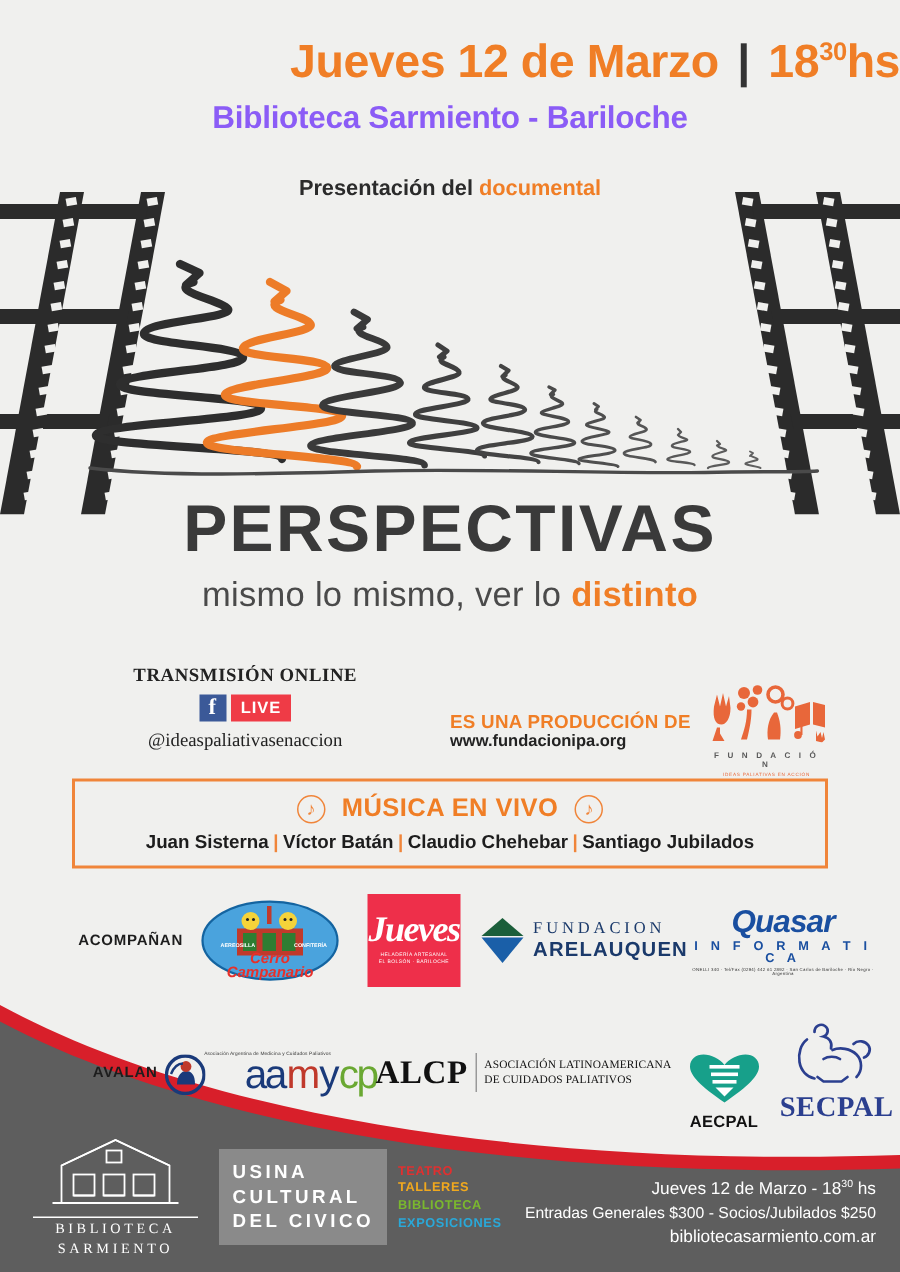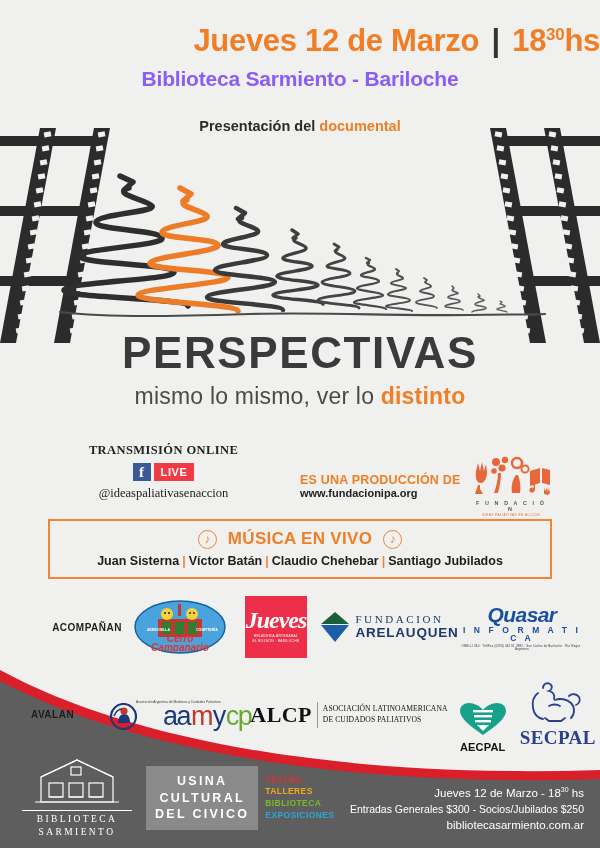--- a/index.html
+++ b/index.html
@@ -145,21 +145,21 @@
   .secpal { text-align:center; }
   .secpal-txt { font-size:19px; font-weight:bold; color:#2b3f8f; font-family:"Liberation Serif", serif; letter-spacing:.4px; margin-top:-1px; }
 
   
   .footer-grey { position:absolute; left:0; bottom:0; width:600px; height:190px; z-index:2; }
   .footer-content { position:absolute; left:0; bottom:0; width:600px; height:100px; z-index:7; display:flex; align-items:center; }
   .bib-logo { margin-left:22px; width:110px; text-align:center; color:#fff; }
   .bib-txt { font-family:"Liberation Serif", serif; font-size:9.5px; letter-spacing:2.4px; line-height:1.35; border-top:1px solid #fff; padding-top:2px; margin-top:1px; }
   .usina { margin-left:14px; display:flex; align-items:center; }
   .usina-box { background:#8a8a8a; padding:7px 9px; }
-  .usina-l { color:#fff; font-size:12.5px; font-weight:bold; letter-spacing:2.3px; line-height:1.34;text-align:center; }
+  .usina-l { color:#fff; font-size:12.5px; font-weight:bold; letter-spacing:2.3px; line-height:1.34; }
   .usina-words { margin-left:7px; line-height:1.36; font-size:8.5px; font-weight:bold; letter-spacing:.4px; }
   .footer-right { position:absolute; right:16px; bottom:14px; text-align:right; color:#fff; line-height:1.45; }
   .fr1 { font-size:11.5px; }
   .fr1 sup { font-size:7px; }
   .fr2 { font-size:10.5px; }
   .fr3 { font-size:11.5px; }
 </style>
 </head>
 <body>
 
@@ -424,21 +424,21 @@
     <div class="logo-cell" style="width:130px;">
       <div class="quasar">
         <div class="quasar-main">Quasar</div>
         <div class="quasar-sub">I N F O R M A T I C A</div>
         <div class="quasar-tiny">ONELLI 340 · Tel/Fax (0294) 442 61 2892 · San Carlos de Bariloche · Río Negro · Argentina</div>
       </div>
     </div>
   </div>
 
   <div class="row row-aval">
-    <div class="row-label" style="width:120px;text-align:center;padding-right:8px;">AVALAN</div>
+    <div class="row-label" style="width:120px;text-align:right;padding-right:8px;">AVALAN</div>
 
     <div class="logo-cell" style="width:135px;">
       <div class="aamycp">
         <div class="aamycp-tiny">Asociación Argentina de Medicina y Cuidados Paliativos</div>
         <div class="aamycp-row">
           <svg width="27" height="27" viewBox="0 0 27 27">
             <circle cx="13.5" cy="13.5" r="12.5" fill="none" stroke="#1a3a7a" stroke-width="2.2"></circle>
             <path d="M8,20 C8,14 11,11 14,11 C18,11 20,14 20,20 Z" fill="#1a3a7a"></path>
             <circle cx="14" cy="8" r="3.6" fill="#c0392b"></circle>
             <path d="M4,13 C6,8 9,6 12,6" fill="none" stroke="#1a3a7a" stroke-width="1.6"></path>

